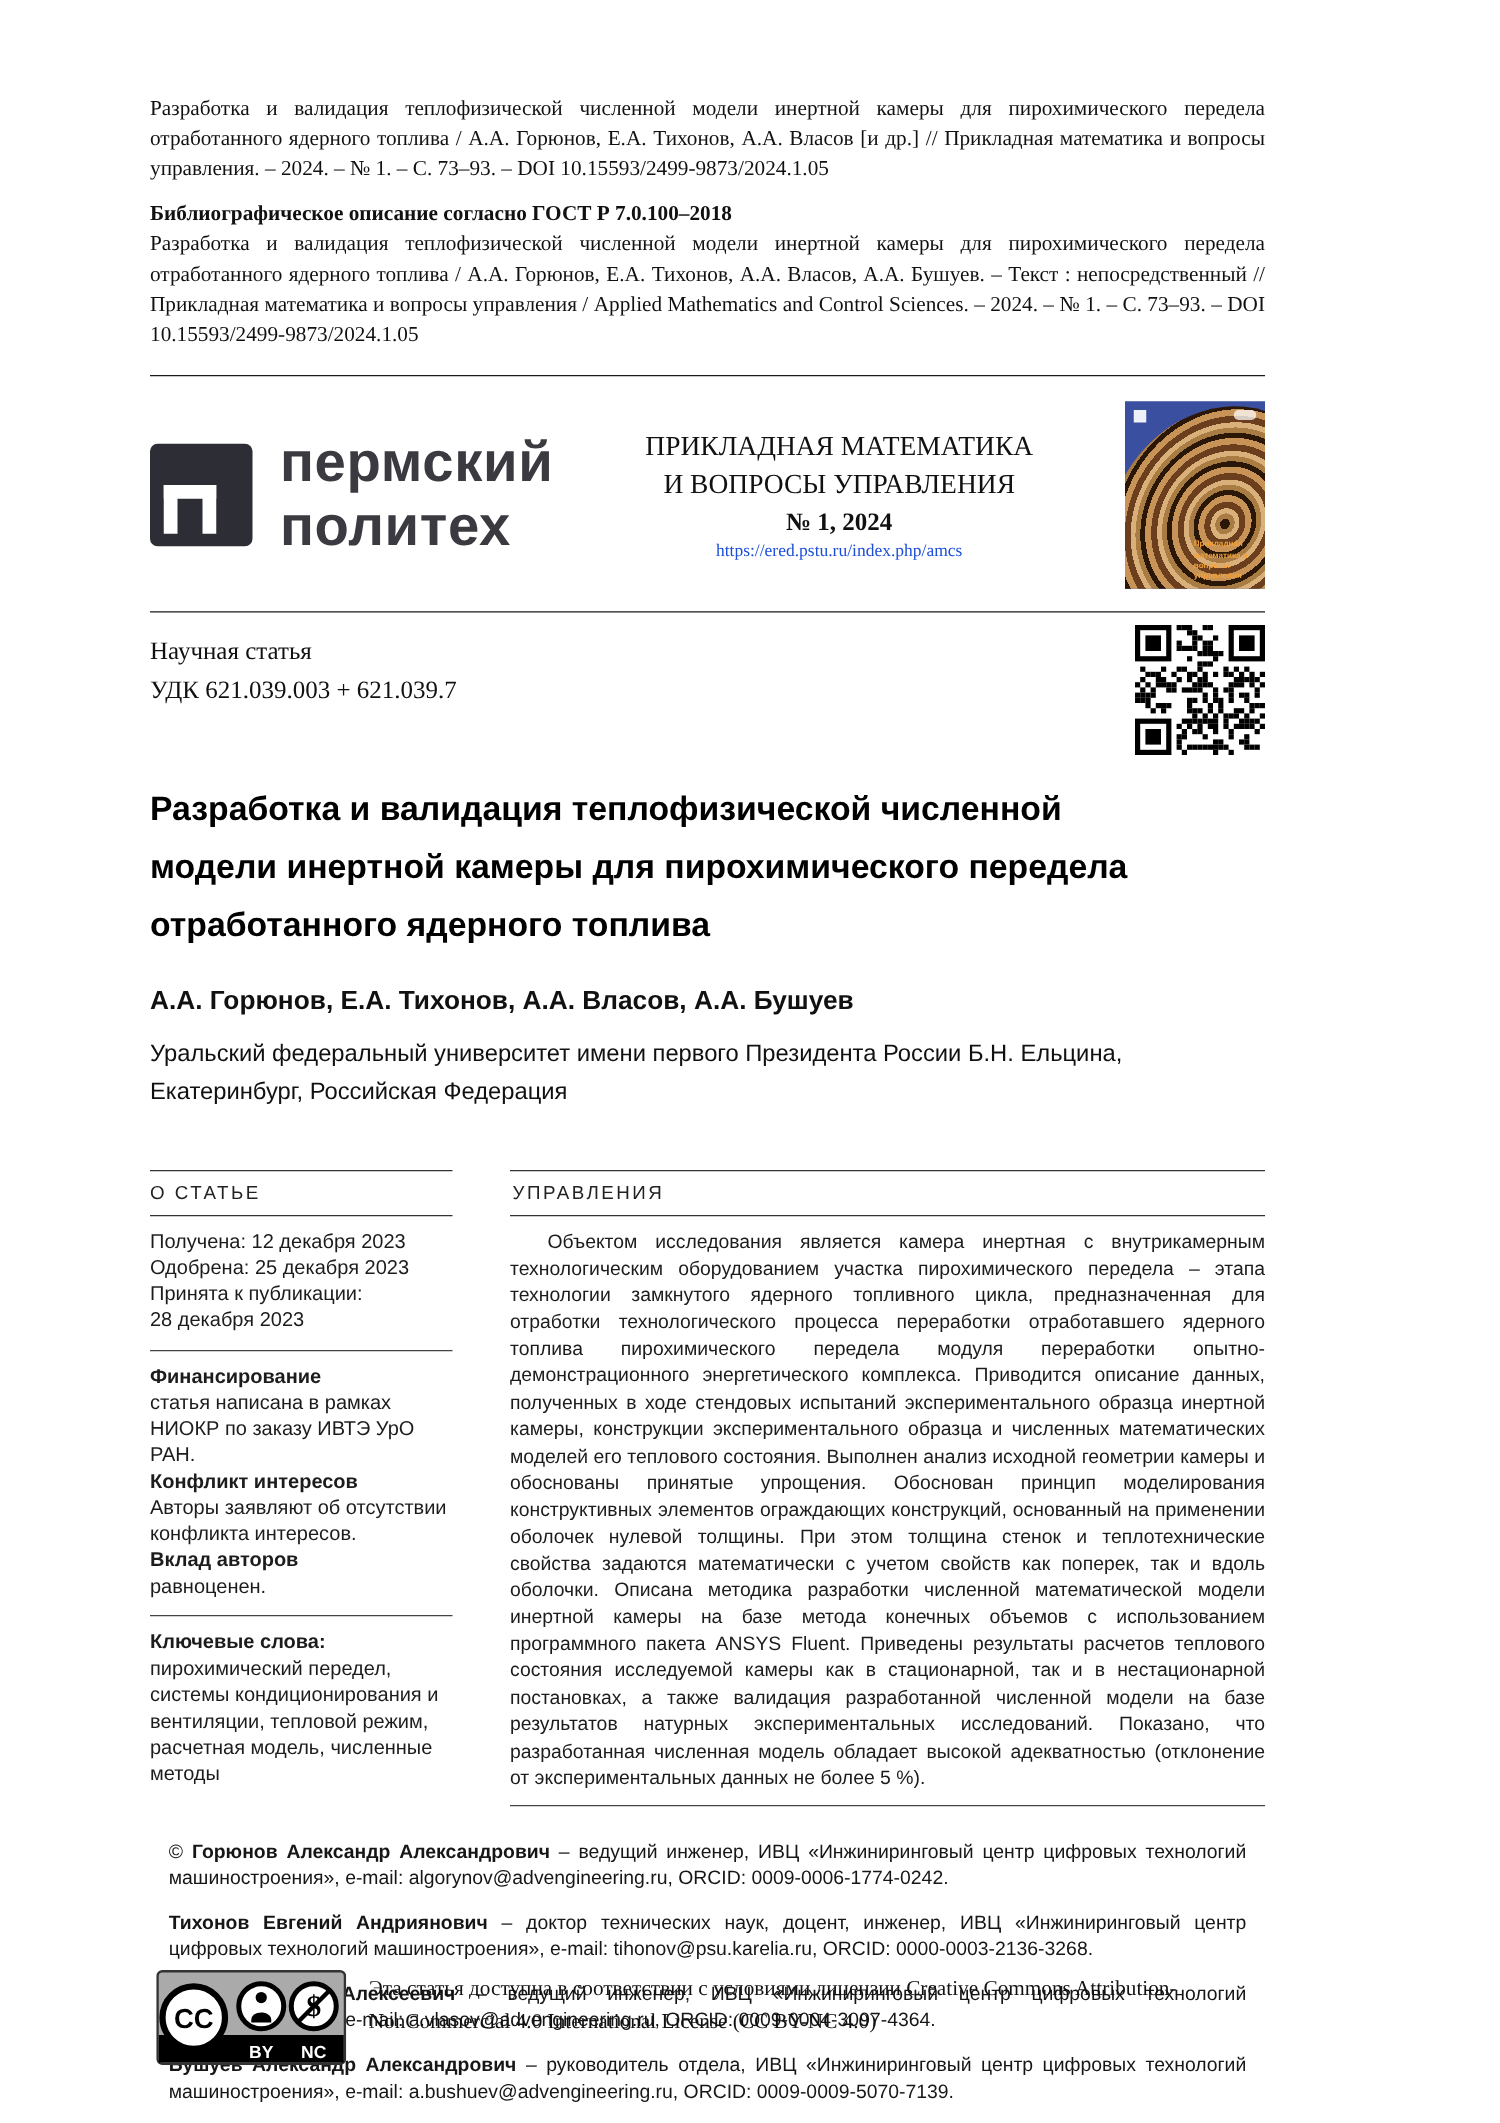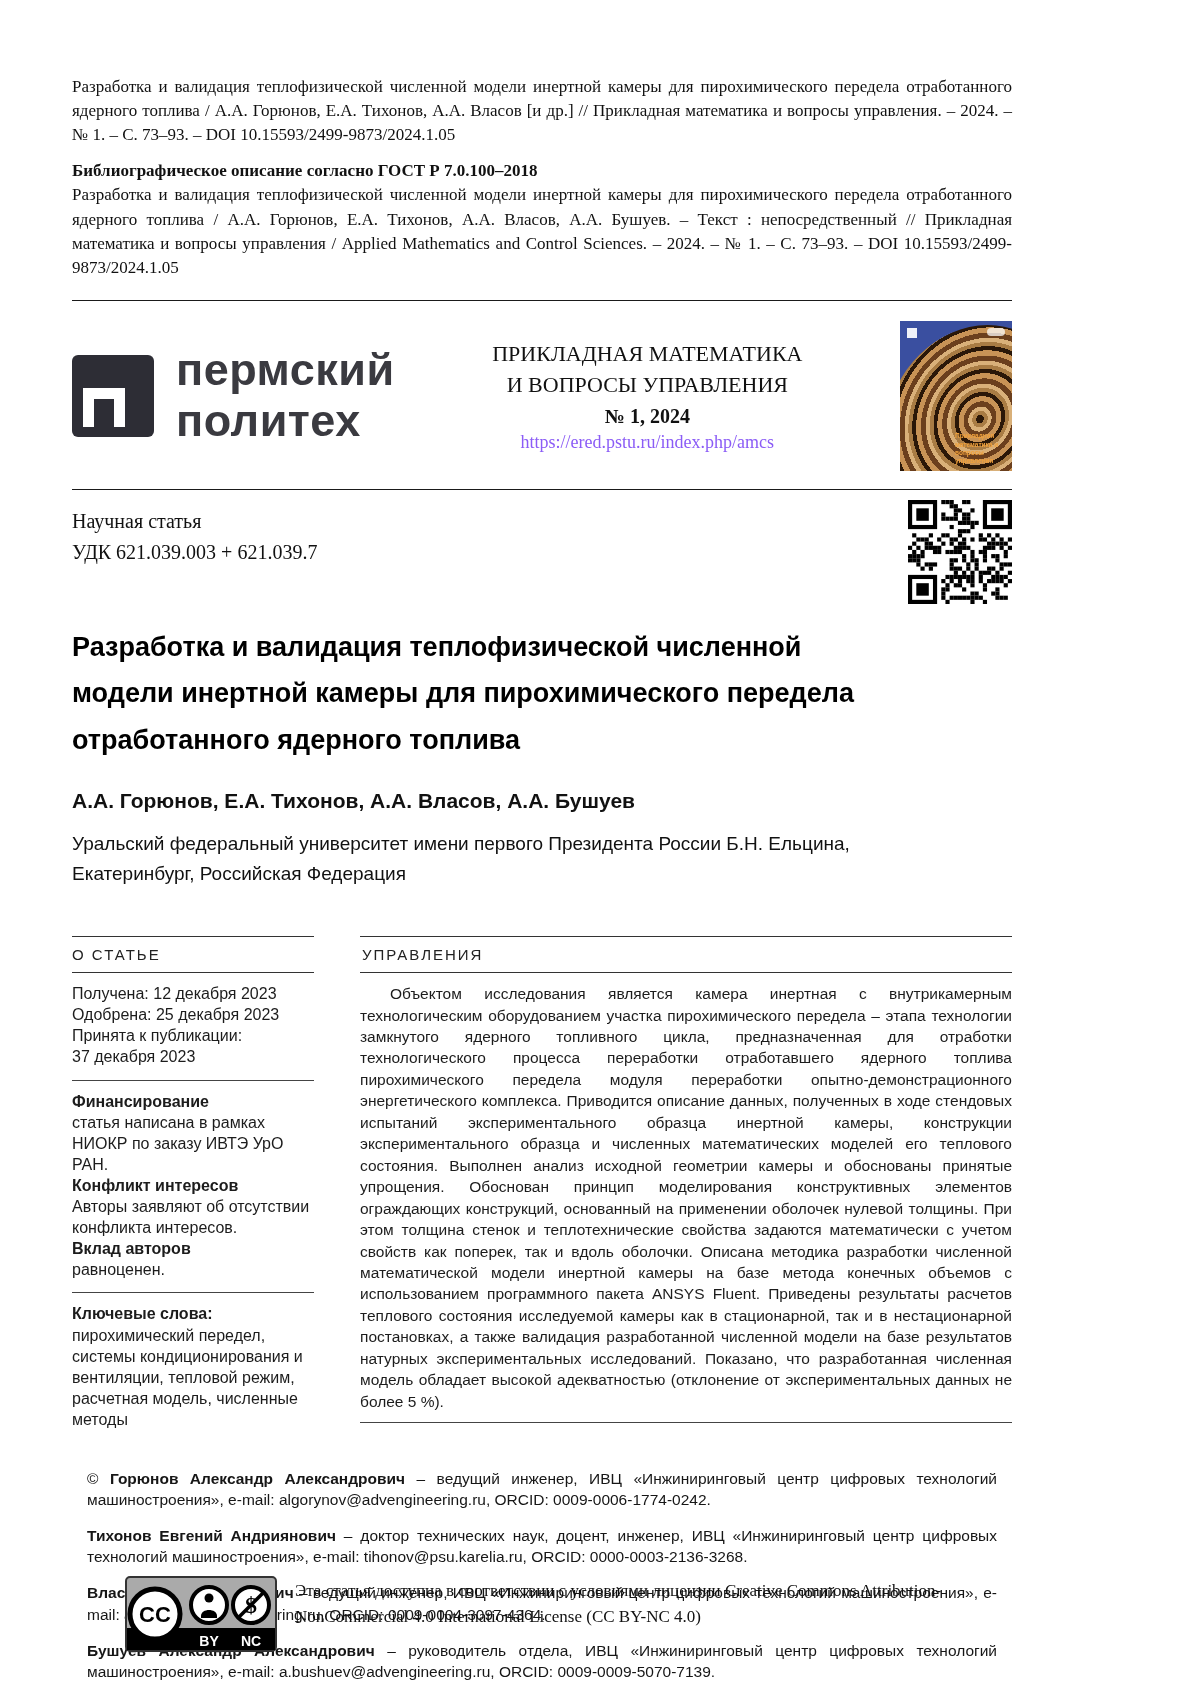--- a/index.html
+++ b/index.html
@@ -1,42 +1,42 @@
 <!DOCTYPE html>
 <html lang="ru"><head>
 <meta charset="utf-8">
 <style>
   html,body{margin:0;padding:0;background:#ffffff;}
   body{
     width:1200px;height:1698px;position:relative;
     font-family:"Liberation Serif", serif;color:#111;
     -webkit-font-smoothing:antialiased;
   }
-  .page{box-sizing:border-box;width:1200px;height:1698px;padding:75px 188px 0 72px;position:relative;}
+  .page{box-sizing:border-box;width:1200px;height:1698px;padding:75px 188px 0 120px;position:relative;}
 
   
   .cite{font-size:17px;line-height:1.42;text-align:justify;margin:0;}
   .gost-head{font-size:17px;font-weight:bold;margin:14px 0 2px 0;}
   .rule{border:none;border-top:1.6px solid #1a1a1a;margin:0;}
   .rule-top{margin-top:20px;}
 
   
   .band{display:flex;align-items:center;margin:20px 0 18px 0;}
   .brand{display:flex;align-items:center;gap:22px;}
   .brand-mark{width:82px;height:82px;background:#2d2d35;border-radius:6px;position:relative;flex:0 0 auto;}
   .brand-mark i{position:absolute;background:#fff;display:block;}
   .bm-bar{left:13%;top:40%;width:52%;height:14%;}
   .bm-leg1{left:13%;top:40%;width:14%;height:48%;}
   .bm-leg2{left:51%;top:40%;width:14%;height:48%;}
   .brand-word{font-family:"Liberation Sans",sans-serif;font-weight:bold;color:#3a3a40;
     font-size:45px;line-height:1.13;letter-spacing:.5px;}
   .jtitle{text-align:center;flex:1;padding:0 10px;}
   .jtitle .t1{font-size:22px;font-weight:normal;line-height:1.4;}
   .jtitle .issue{font-size:20px;font-weight:bold;margin-top:4px;}
-  .jtitle .url{font-size:18px;margin-top:4px;color:#8b5cf6;text-decoration:none;display:inline-block;}
+  .jtitle .url{font-size:14px;margin-top:4px;color:#1d4ed8;text-decoration:none;display:inline-block;}
   .cover{width:112px;height:150px;background:#3a4fa0;position:relative;overflow:hidden;flex:0 0 auto;}
   .cover .swirl{position:absolute;width:190px;height:190px;right:-60px;bottom:-48px;border-radius:50%;
     background:repeating-radial-gradient(circle at 52% 48%, #2a1708 0 4px, #a97c44 4px 8px, #d9b079 8px 12px, #6b3f1d 12px 17px, #c89356 17px 22px);
     transform:rotate(-18deg) skewX(-8deg);}
   .cover .lg1,.cover .lg2{position:absolute;top:7px;background:rgba(255,255,255,.92);}
   .cover .lg1{left:7px;width:10px;height:10px;}
   .cover .lg2{right:7px;width:18px;height:8px;border-radius:4px;opacity:.8;}
   .cover .cap{position:absolute;right:5px;bottom:6px;width:52px;color:#f0a13c;
     font-family:"Liberation Sans",sans-serif;font-size:6.5px;font-weight:bold;line-height:1.25;text-align:left;}
 
@@ -329,21 +329,21 @@
   <div class="authors">А.А. Горюнов, Е.А. Тихонов, А.А. Власов, А.А. Бушуев</div>
   <div class="affil">Уральский федеральный университет имени первого Президента России Б.Н. Ельцина, Екатеринбург, Российская Федерация</div>
 
   <div class="cols">
     <div class="col-left">
       <div class="sec-head">О СТАТЬЕ</div>
       <div class="about-block">
         <p>Получена: 12 декабря 2023</p>
         <p>Одобрена: 25 декабря 2023</p>
         <p>Принята к публикации:</p>
-        <p>37 декабря 2023</p>
+        <p>28 декабря 2023</p>
       </div>
       <hr class="inner-rule">
       <div class="about-block">
         <p class="b">Финансирование</p>
         <p>статья написана в рамках НИОКР по заказу ИВТЭ УрО РАН.</p>
         <p class="b">Конфликт интересов</p>
         <p>Авторы заявляют об отсутствии конфликта интересов.</p>
         <p class="b">Вклад авторов</p>
         <p>равноценен.</p>
       </div>

